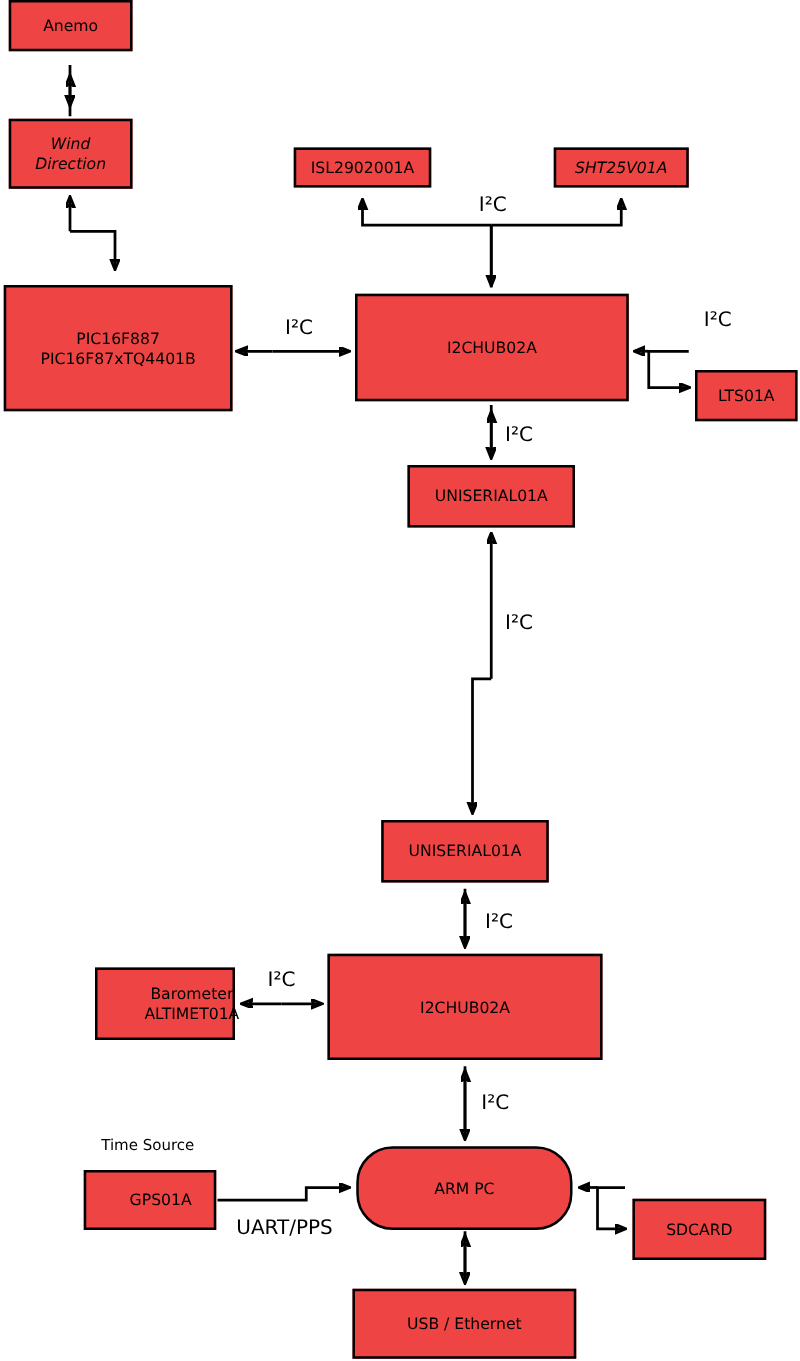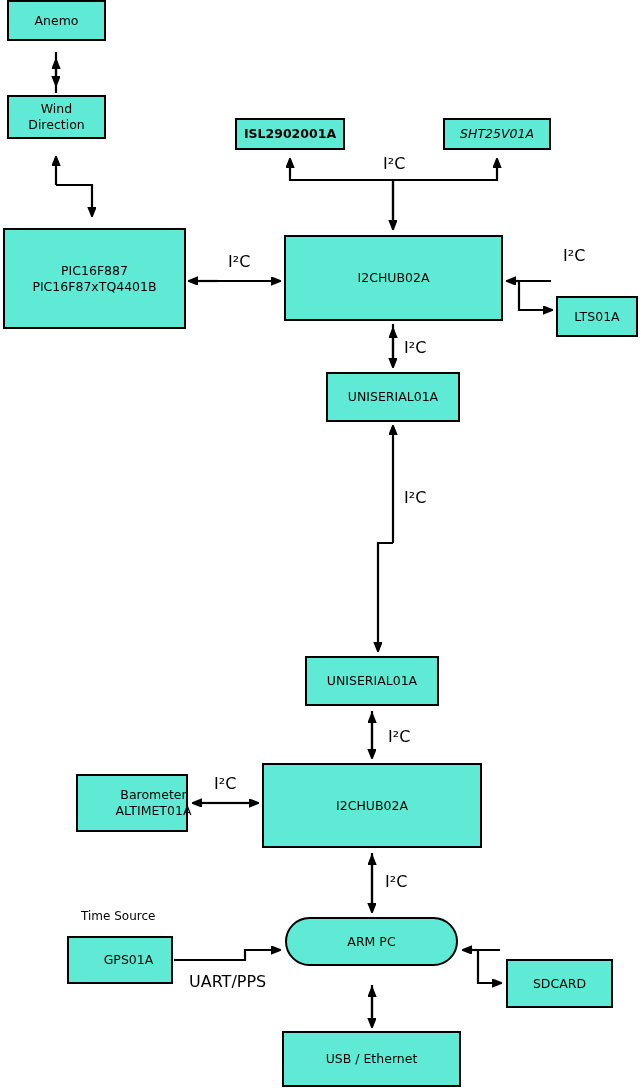--- a/index.html
+++ b/index.html
@@ -15,21 +15,21 @@
     position: relative;
     width: 640px;
     height: 1089px;
     background: #ffffff;
     overflow: hidden;
   }
   .node {
     position: absolute;
     box-sizing: border-box;
     border: 2px solid #000000;
-    background: #5eead4;
+    background: #ef4444;
     display: flex;
     align-items: center;
     justify-content: center;
     text-align: center;
     font-size: 12.5px;
     color: #000000;
     line-height: 1.25;
     z-index: 3;
     white-space: pre-line;
   }
@@ -112,31 +112,31 @@
     <path d="M478,950 L464,950" marker-end="url(#ar)"></path>
 
     <line x1="372" y1="985" x2="372" y2="1026" marker-end="url(#ar)"></line>
     <line x1="372" y1="1026" x2="372" y2="989" marker-end="url(#ar)"></line>
   </svg>
 
   <div class="node" style="left:7px; top:0px; width:99px; height:41px;">
     <span>Anemo</span>
   </div>
 
-  <div class="node" style="left:7px; top:95px; width:99px; height:44px;">
+  <div class="node" style="left:7px; top:95px; width:99px; height:56px;font-style:italic;">
     <span>Wind
 Direction</span>
   </div>
 
   <div class="node" style="left:3px; top:228px; width:183px; height:101px;text-align:center;">
     <span>PIC16F887
 PIC16F87xTQ4401B</span>
   </div>
 
-  <div class="node" style="left:235px; top:118px; width:110px; height:32px;font-weight:bold;">
+  <div class="node" style="left:235px; top:118px; width:110px; height:32px;">
     <span>ISL2902001A</span>
   </div>
 
   <div class="node" style="left:443px; top:118px; width:108px; height:32px;font-style:italic;">
     <span>SHT25V01A</span>
   </div>
 
   <div class="node" style="left:284px; top:235px; width:219px; height:86px;">
     <span>I2CHUB02A</span>
   </div>
@@ -155,21 +155,21 @@
 
   <div class="node" style="left:262px; top:763px; width:220px; height:85px;">
     <span>I2CHUB02A</span>
   </div>
 
   <div class="node" style="left:76px; top:774px; width:112px; height:58px;padding-left:43px;">
     <span>Barometer
 ALTIMET01A</span>
   </div>
 
-  <div class="node" style="left:285px; top:917px; width:173px; height:49px;border-radius:29px;">
+  <div class="node" style="left:285px; top:917px; width:173px; height:67px;border-radius:29px;">
     <span>ARM PC</span>
   </div>
 
   <div class="node" style="left:67px; top:936px; width:106px; height:48px;padding-left:17px;">
     <span>GPS01A</span>
   </div>
 
   <div class="node" style="left:282px; top:1031px; width:179px; height:56px;">
     <span>USB / Ethernet</span>
   </div>

